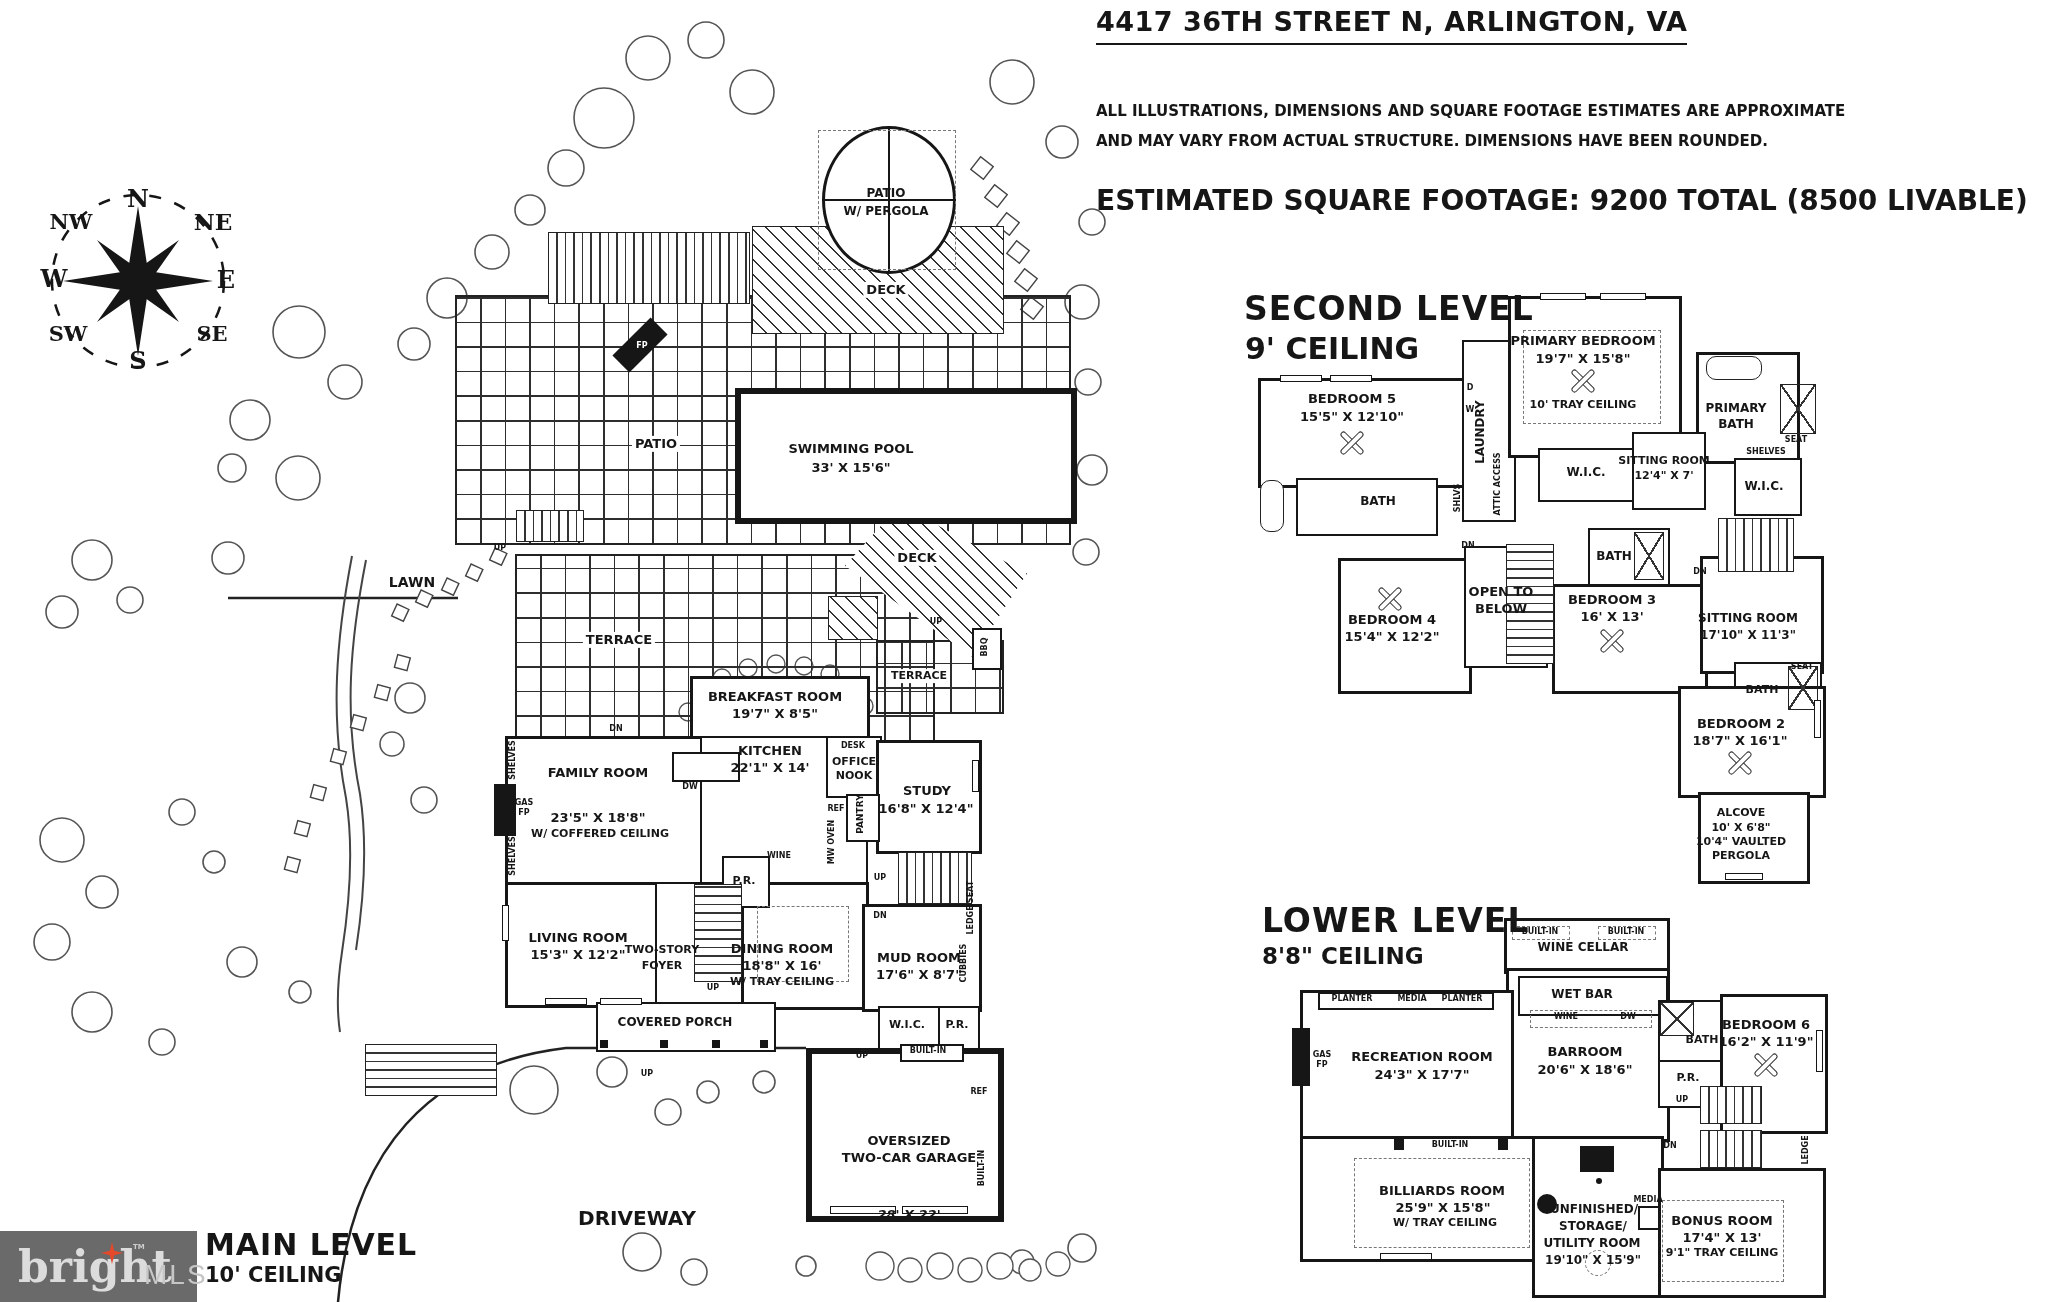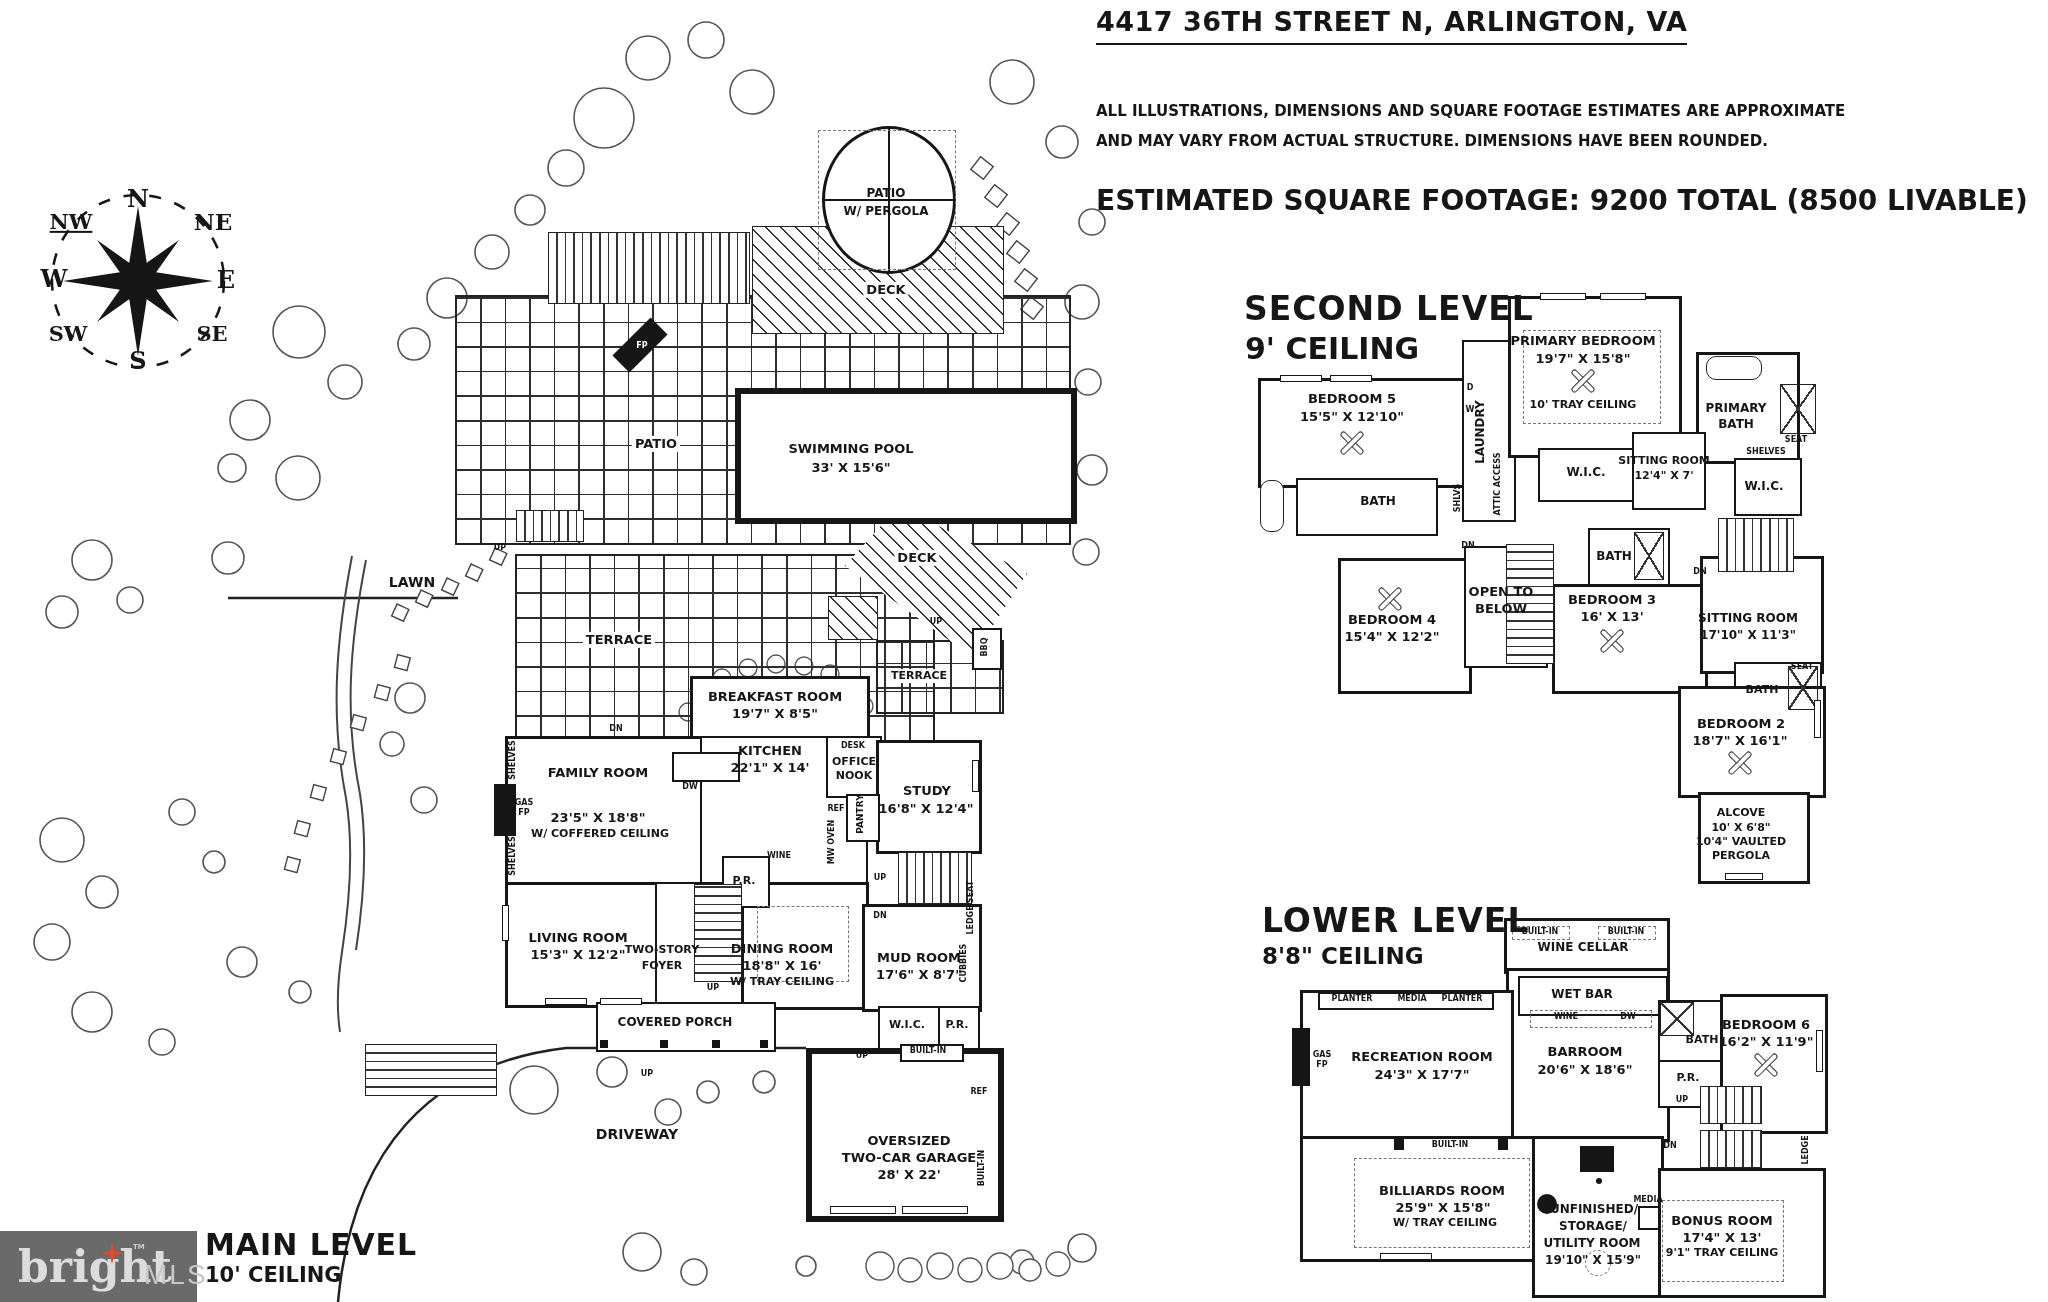--- a/index.html
+++ b/index.html
@@ -274,21 +274,21 @@
     <polygon points="149,65 120,106 149,147 108,118 67,147 96,106 67,65 108,94" fill="#161616"></polygon>
     <polygon points="108,31 118,96 183,106 118,116 108,181 98,116 33,106 98,96" fill="#161616"></polygon>
   </svg>
   <span class="lbl serif" style="left:138px;top:199px;font-size:24px;">N</span>
   <span class="lbl serif" style="left:213px;top:222px;font-size:23px;">NE</span>
   <span class="lbl serif" style="left:226px;top:280px;font-size:24px;">E</span>
   <span class="lbl serif" style="left:212px;top:334px;font-size:21px;">SE</span>
   <span class="lbl serif" style="left:138px;top:361px;font-size:24px;">S</span>
   <span class="lbl serif" style="left:68px;top:334px;font-size:21px;">SW</span>
   <span class="lbl serif" style="left:54px;top:279px;font-size:24px;">W</span>
-  <span class="lbl serif" style="left:71px;top:222px;font-size:21px;text-decoration:underline;">NW</span>
+  <span class="lbl serif" style="left:71px;top:222px;font-size:21px;">NW</span>
 
   <span class="lbl" style="left:886px;top:193px;font-size:12px;">PATIO</span>
   <span class="lbl" style="left:886px;top:211px;font-size:12px;">W/ PERGOLA</span>
   <span class="lbl tag" style="left:886px;top:290px;">DECK</span>
   <span class="lbl" style="left:851px;top:449px;">SWIMMING POOL</span>
   <span class="lbl" style="left:851px;top:468px;">33' X 15'6"</span>
   <span class="lbl tag" style="left:917px;top:558px;">DECK</span>
   <span class="lbl tag" style="left:656px;top:444px;">PATIO</span>
   <span class="lbl" style="left:412px;top:583px;font-size:14px;">LAWN</span>
   <span class="lbl tag" style="left:619px;top:640px;">TERRACE</span>
@@ -323,25 +323,25 @@
   <span class="lbl" style="left:782px;top:949px;">DINING ROOM</span>
   <span class="lbl" style="left:782px;top:966px;">18'8" X 16'</span>
   <span class="lbl sm" style="left:782px;top:982px;">W/ TRAY CEILING</span>
   <span class="lbl" style="left:919px;top:958px;">MUD ROOM</span>
   <span class="lbl" style="left:919px;top:975px;">17'6" X 8'7"</span>
   <span class="lbl sm" style="left:907px;top:1025px;">W.I.C.</span>
   <span class="lbl sm" style="left:957px;top:1025px;">P.R.</span>
   <span class="lbl sm tag" style="left:675px;top:1022px;font-size:12px;">COVERED PORCH</span>
   <span class="lbl" style="left:909px;top:1141px;">OVERSIZED</span>
   <span class="lbl" style="left:909px;top:1158px;">TWO-CAR GARAGE</span>
-  <span class="lbl" style="left:909px;top:1175px;">28' X 22'</span>
+  <span class="lbl" style="left:909px;top:1215px;font-style:italic;">28' X 22'</span>
   <span class="lbl xs" style="left:979px;top:1092px;">REF</span>
   <span class="lbl xs vert" style="left:982px;top:1168px;">BUILT-IN</span>
   <span class="lbl xs" style="left:928px;top:1051px;">BUILT-IN</span>
-  <span class="lbl" style="left:637px;top:1135px;font-size:14px;">DRIVEWAY</span>
+  <span class="lbl" style="left:637px;top:1218px;font-size:20px;">DRIVEWAY</span>
   <span class="lbl xs vert" style="left:971px;top:892px;">SEAT</span>
   <span class="lbl xs vert" style="left:971px;top:920px;">LEDGE</span>
   <span class="lbl xs vert" style="left:964px;top:963px;">CUBBIES</span>
   <span class="lbl xs" style="left:713px;top:988px;">UP</span>
   <span class="lbl xs" style="left:616px;top:729px;">DN</span>
   <span class="lbl xs" style="left:880px;top:878px;">UP</span>
   <span class="lbl xs" style="left:880px;top:916px;">DN</span>
   <span class="lbl xs" style="left:500px;top:548px;">UP</span>
   <span class="lbl xs" style="left:936px;top:622px;">UP</span>
   <span class="lbl xs" style="left:647px;top:1074px;">UP</span>

